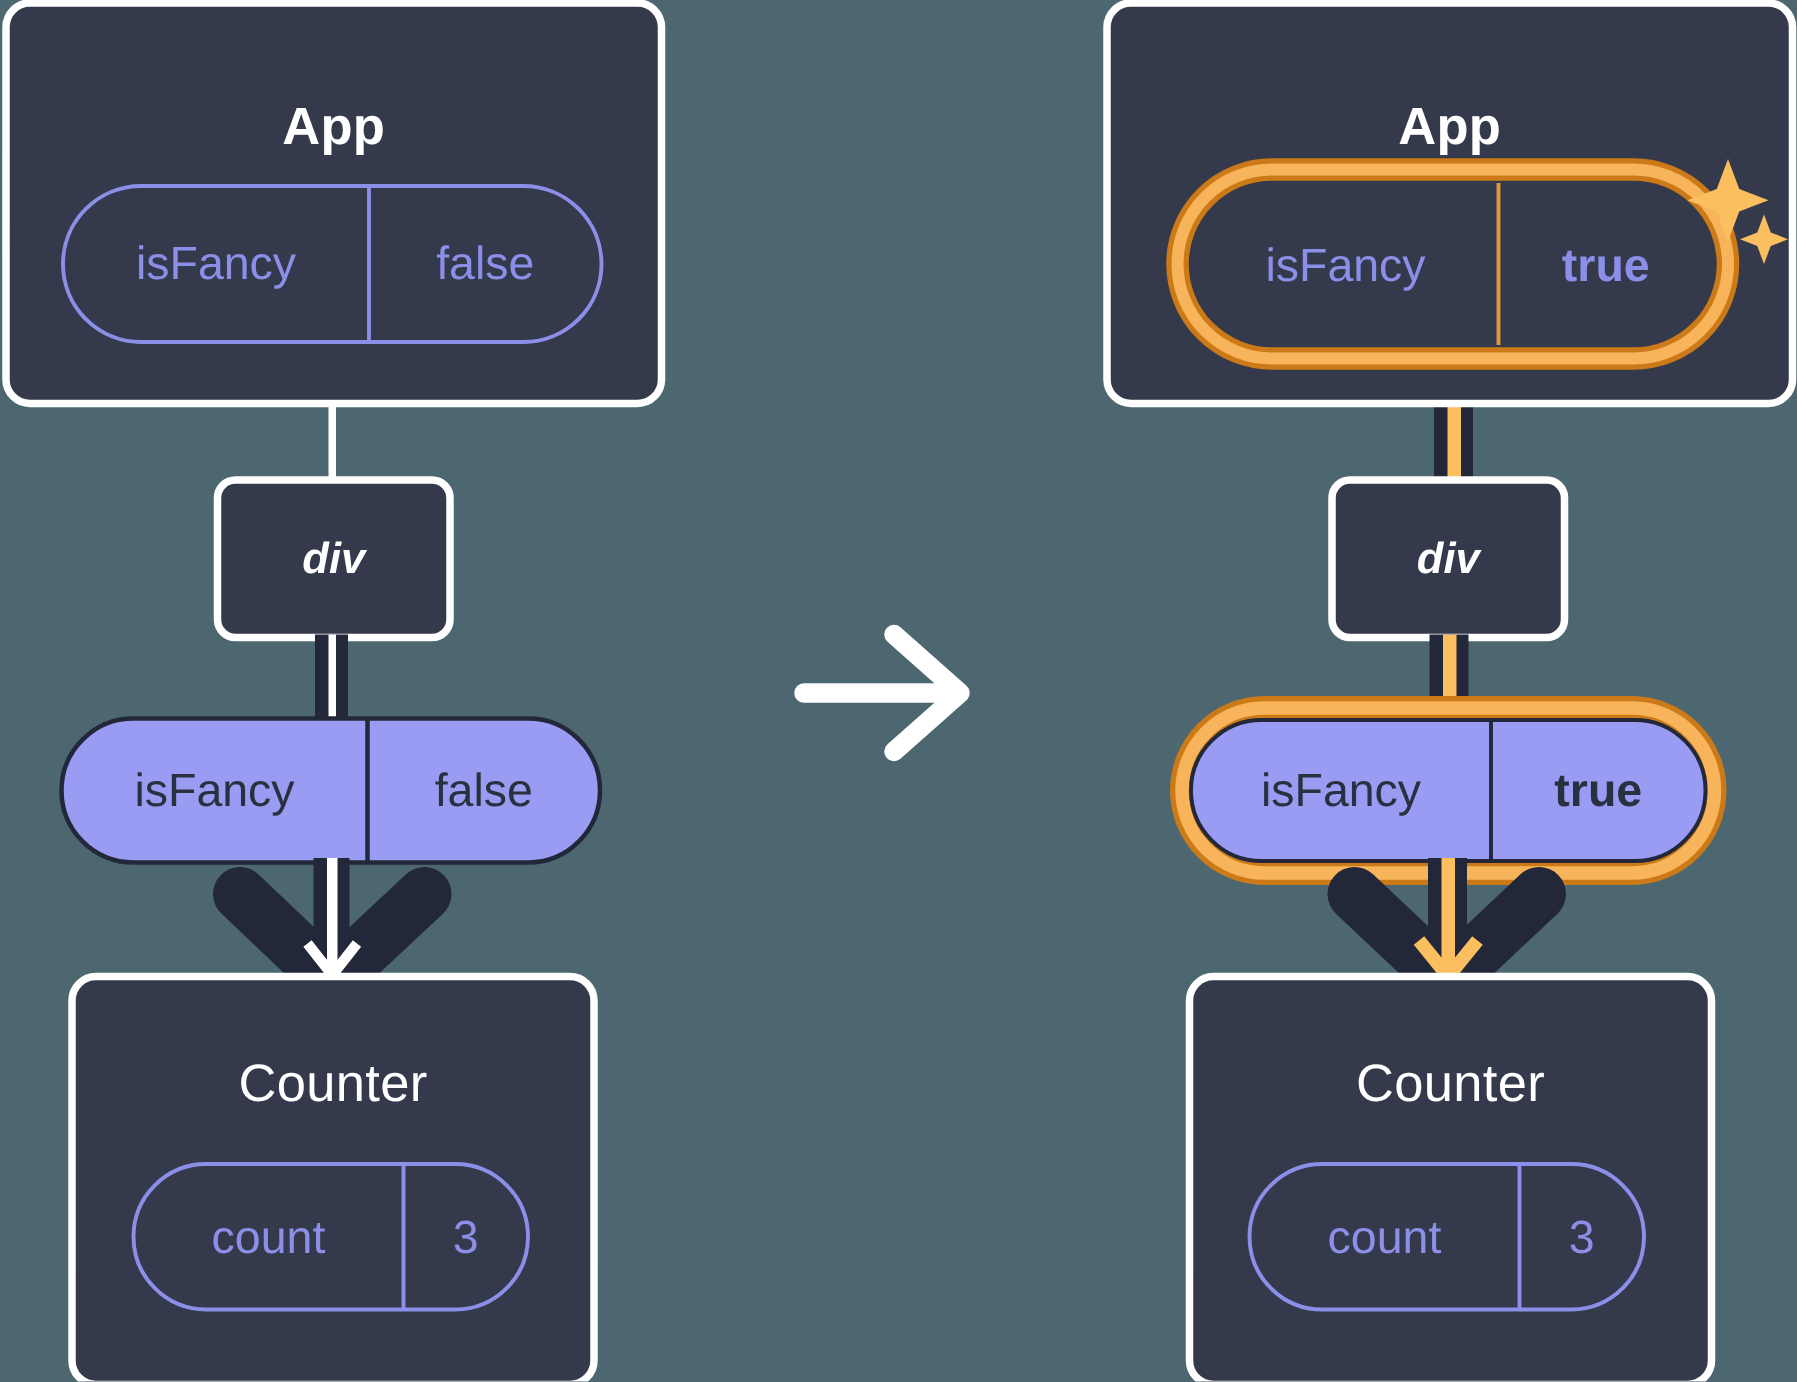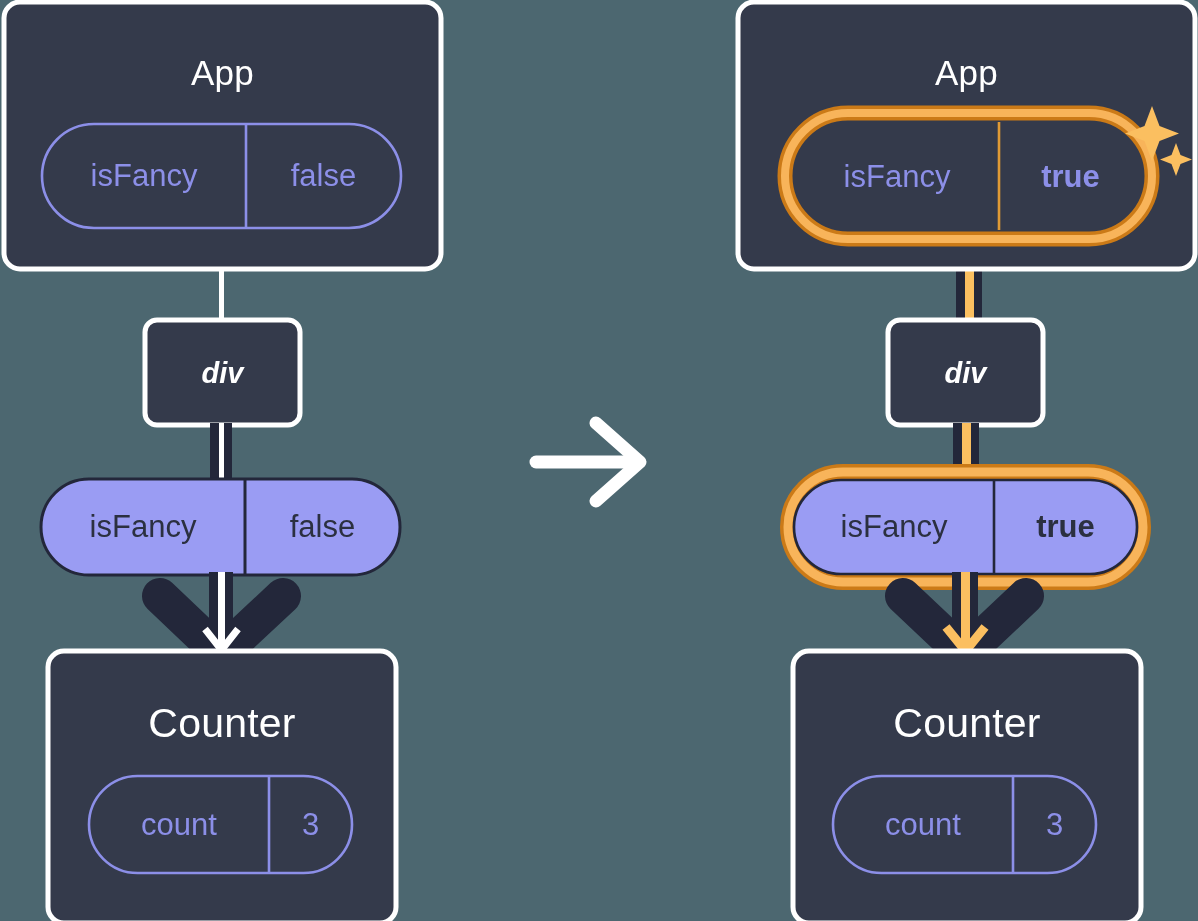--- a/index.html
+++ b/index.html
@@ -11,22 +11,22 @@
     position:relative;
   }
   .stage{position:absolute;inset:0;}
   svg.diagram{position:absolute;left:0;top:0;width:1198px;height:921px;display:block;}
   .lbl{
     position:absolute;
     display:flex;align-items:center;justify-content:center;
     pointer-events:none;
     white-space:nowrap;
   }
-  .title-app{font-size:35px;color:#ffffff;font-weight:400;letter-spacing:.2px;}
-  .title-counter{font-size:41px;color:#ffffff;font-weight:400;letter-spacing:.2px;}
+  .title-app{font-size:35px;color:#ffffff;font-weight:700;letter-spacing:.2px;margin-top:12px;}
+  .title-counter{font-size:35px;color:#ffffff;font-weight:400;letter-spacing:.2px;}
   .title-div{font-size:29px;color:#ffffff;font-weight:700;font-style:italic;}
   .prop-outline{font-size:31px;color:#8c8fe8;font-weight:400;}
   .prop-outline-b{font-size:31px;color:#8c8fe8;font-weight:700;}
   .prop-solid{font-size:31px;color:#2b3040;font-weight:400;}
   .prop-solid-b{font-size:31px;color:#2b3040;font-weight:700;}
 </style>
 </head>
 <body>
 
 <div class="stage">

